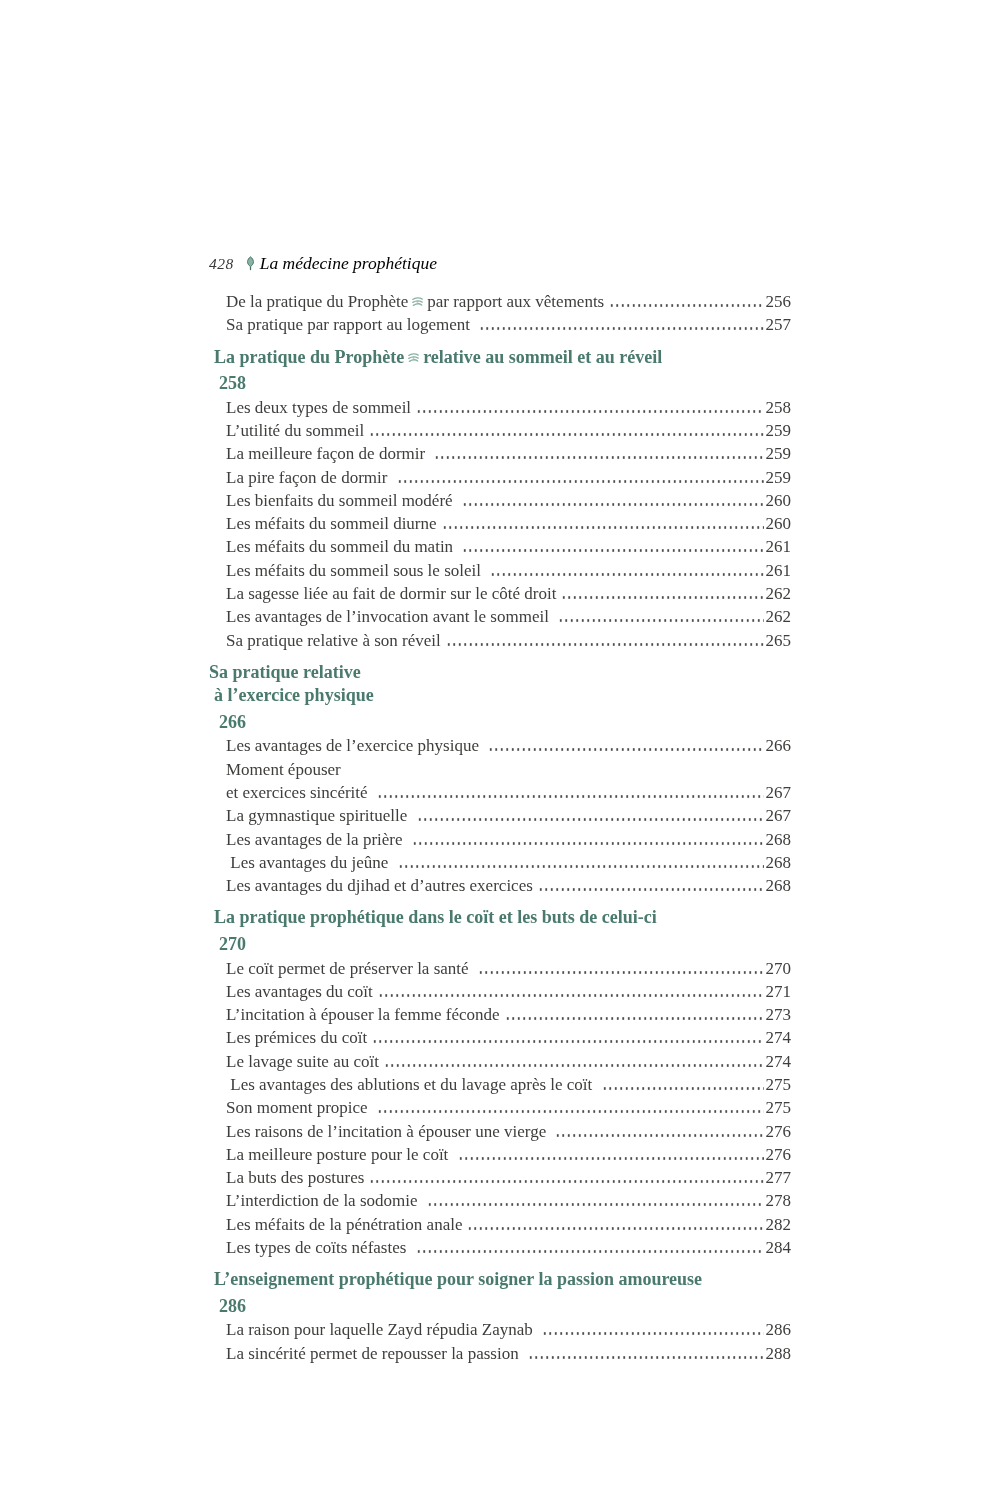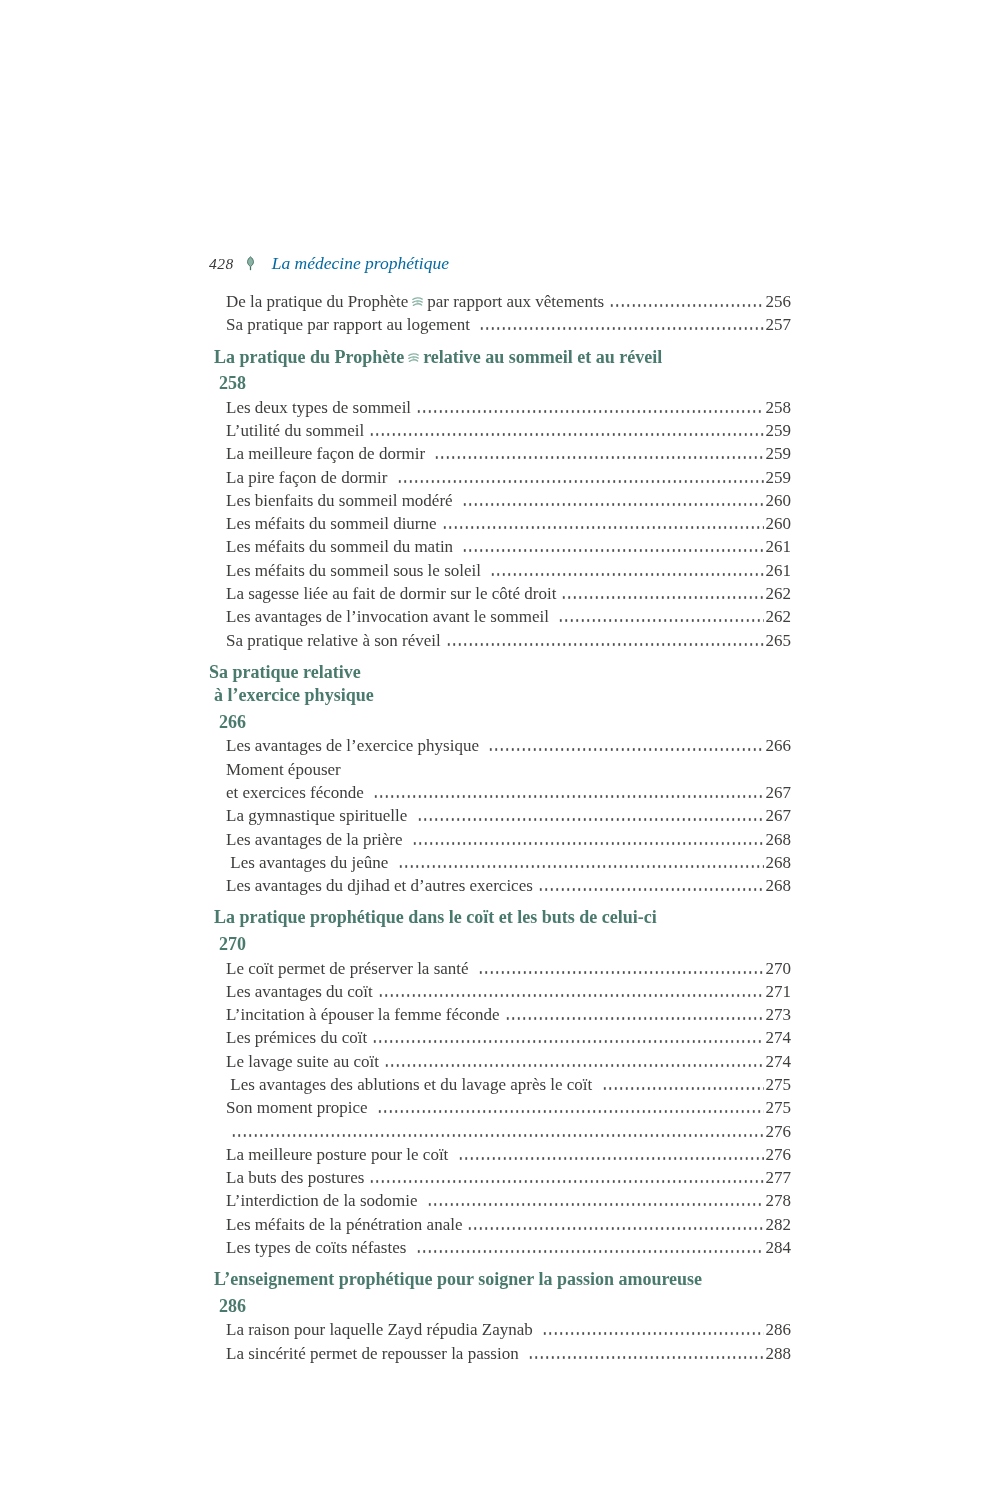--- a/index.html
+++ b/index.html
@@ -23,21 +23,21 @@
   .header{
     display:flex;align-items:baseline;
   }
   .folio{
     font-size:15.5px;letter-spacing:0.5px;color:#3a3938;font-style:italic;
   }
   .fleuron{
     margin-left:11px;margin-right:0;position:relative;top:2px;
   }
   .booktitle{
-    margin-left:16px;font-style:italic;font-size:17.5px;color:#0369a1;
+    margin-left:4px;font-style:italic;font-size:17.5px;color:#000000;
   }
   .toc{margin-top:16px;}
   .row{
     display:flex;align-items:baseline;
     line-height:23.3px;font-size:17px;
     padding-left:17px;
   }
   .row.heading{
     padding-left:0;
     font-weight:bold;
@@ -176,21 +176,21 @@
       </div>
       <div class="row sub">
         <span class="label"><span>Les avantages de l’exercice physique </span></span>
         <span class="leader"></span>
         <span class="num">266</span>
       </div>
       <div class="row sub">
         <span class="label"><span>Moment épouser</span></span>
       </div>
       <div class="row sub">
-        <span class="label"><span>et exercices féconde </span></span>
+        <span class="label"><span>et exercices sincérité </span></span>
         <span class="leader"></span>
         <span class="num">267</span>
       </div>
       <div class="row sub">
         <span class="label"><span>La gymnastique spirituelle </span></span>
         <span class="leader"></span>
         <span class="num">267</span>
       </div>
       <div class="row sub">
         <span class="label"><span>Les avantages de la prière </span></span>
@@ -241,20 +241,21 @@
         <span class="label"><span> Les avantages des ablutions et du lavage après le coït </span></span>
         <span class="leader"></span>
         <span class="num">275</span>
       </div>
       <div class="row sub">
         <span class="label"><span>Son moment propice </span></span>
         <span class="leader"></span>
         <span class="num">275</span>
       </div>
       <div class="row sub">
+        <span class="label"><span>Les raisons de l’incitation à épouser une vierge </span></span>
         <span class="leader"></span>
         <span class="num">276</span>
       </div>
       <div class="row sub">
         <span class="label"><span>La meilleure posture pour le coït </span></span>
         <span class="leader"></span>
         <span class="num">276</span>
       </div>
       <div class="row sub">
         <span class="label"><span>La buts des postures</span></span>

